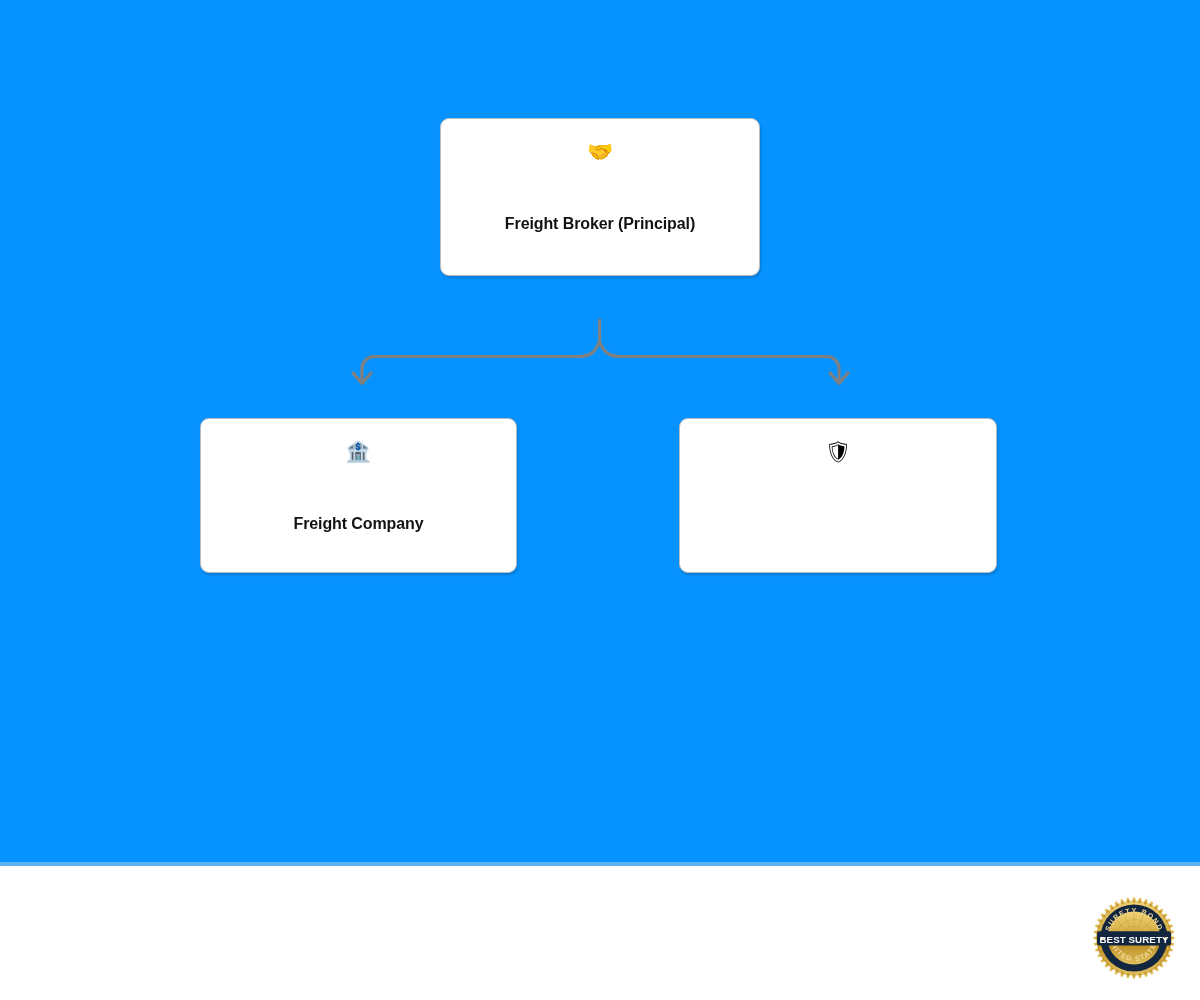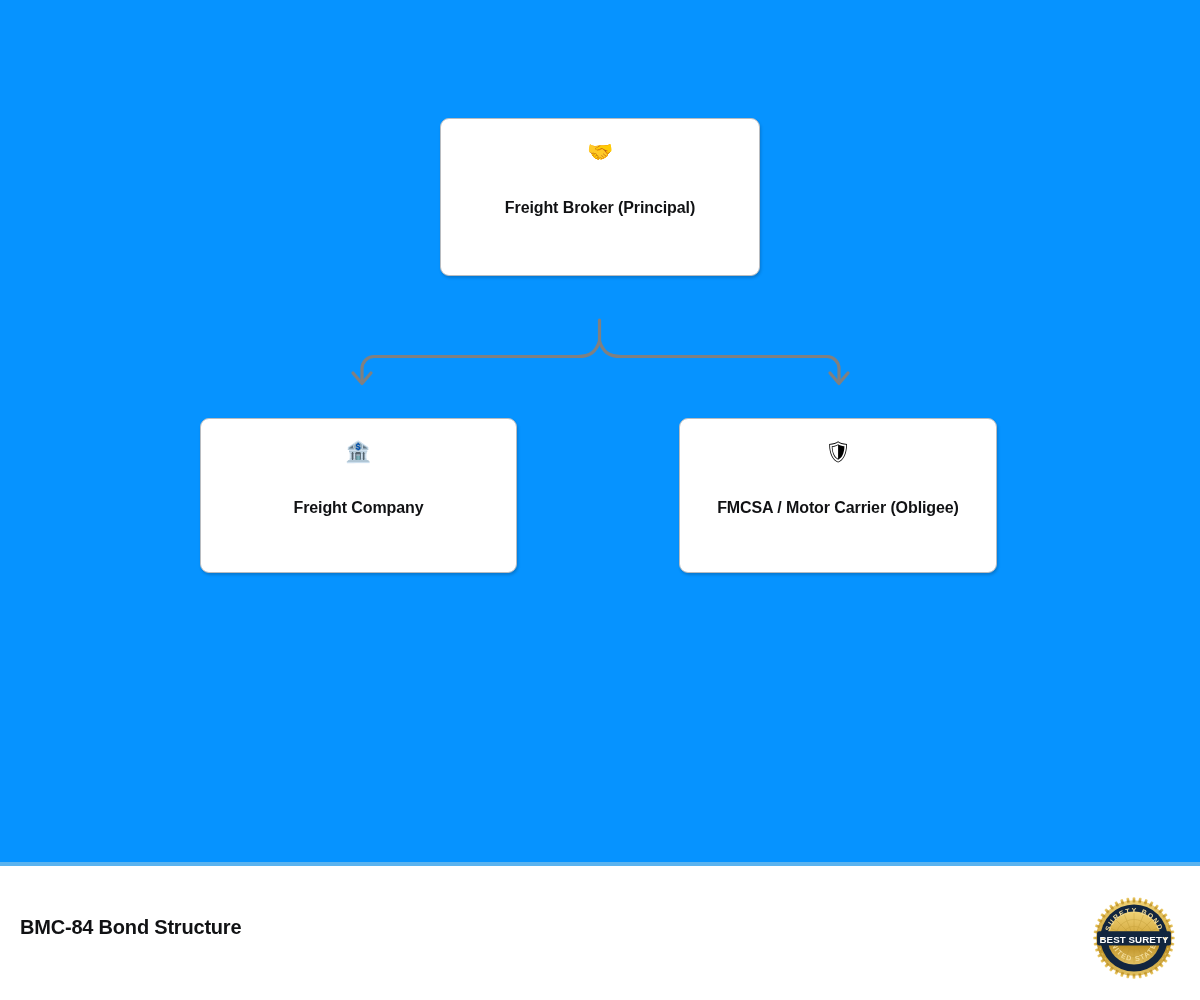--- a/index.html
+++ b/index.html
@@ -67,21 +67,21 @@
   .node-icon {
     font-size: 21px;
     line-height: 1;
     margin-top: 23px;
     height: 24px;
     display: block;
     font-family: "DejaVu Sans", sans-serif;
   }
 
   .node-label {
-    margin-top: 32px;
+    margin-top: 48px;
     font-size: 16px;
     font-weight: bold;
     color: #111214;
     text-align: right;
     line-height: 1.25;
     padding: 0 10px;
     letter-spacing: -0.1px;
   }
 
   #node-principal {
@@ -158,30 +158,26 @@
       <span class="node-label">Freight Broker (Principal)</span>
     </div>
 
     <div class="node" id="node-surety">
       <span class="node-icon">🏦</span>
       <span class="node-label">Freight Company</span>
     </div>
 
     <div class="node" id="node-obligee">
       <span class="node-icon">🛡</span>
-      <span class="node-label">FMCSA / Motor Carrier (Obligee)</span>
     </div>
 
   </div>
 
   <div id="canvas-divider"></div>
 
-  <div id="footer">
-    <div id="footer-title">BMC-84 Bond Structure</div>
-  </div>
 
   <svg id="footer-logo" viewBox="0 0 100 100" xmlns="http://www.w3.org/2000/svg">
     <defs>
       <linearGradient id="goldGrad" x1="0" y1="0" x2="0" y2="1">
         <stop offset="0%" stop-color="#f0d276"></stop>
         <stop offset="35%" stop-color="#d9b24a"></stop>
         <stop offset="65%" stop-color="#c09328"></stop>
         <stop offset="100%" stop-color="#e2c263"></stop>
       </linearGradient>
       <path id="arcTop" d="M 20 50 A 30 30 0 0 1 80 50" fill="none"></path>

